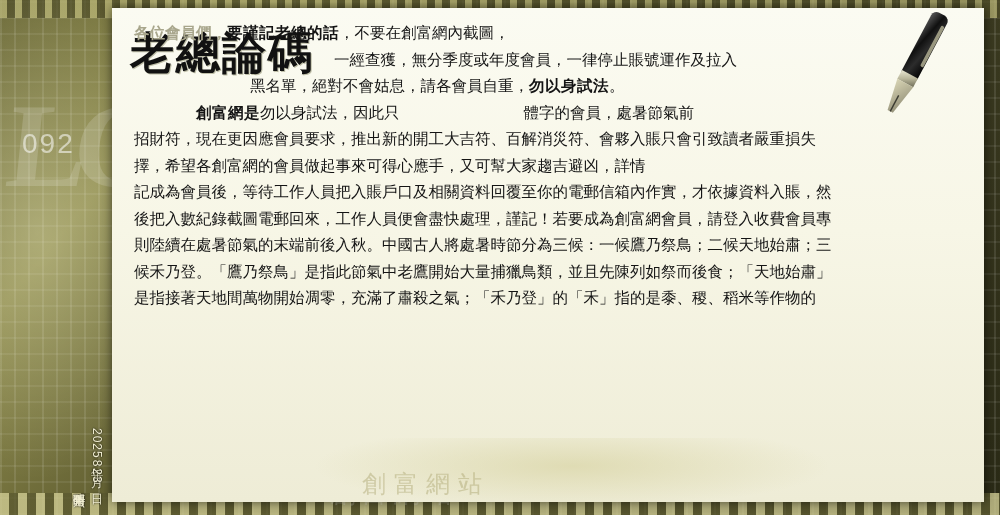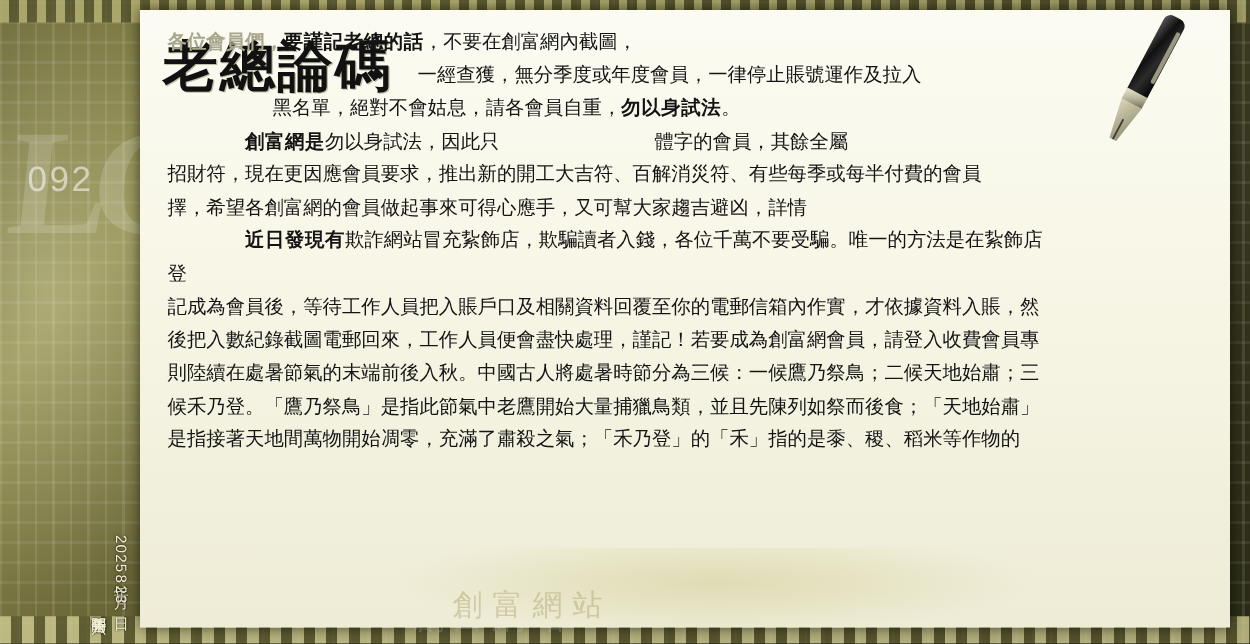--- a/index.html
+++ b/index.html
@@ -257,38 +257,35 @@
       <div class="body-text">
 
         <p class="para p-head">
           <span class="faded">各位會員們，</span><span class="bb">要謹記老總的話</span><span>，不要在創富網內截圖，</span>
         </p>
 
         <p class="para" style="margin-left:200px">
           <span>一經查獲，無分季度或年度會員，一律停止賬號運作及拉入</span>
         </p>
 
-        <p class="para" style="margin-left:84px">
+        <p class="para" style="margin-left:116px">
           <span>黑名單，絕對不會姑息，請各會員自重，</span><span class="bb">勿以身試法</span><span>。</span>
         </p>
 
         <p class="para">
-          <span>　　　　</span><span class="bb">創富網是</span><span>勿以身試法，因此只</span><span>　　　　　　　　</span><span>體字的會員，其餘全屬</span>
-        </p>
-
-        <p class="para">
-          <span>招財符，現在更因應會員要求，推出新的開工大吉符、百解消災符、有些每季或每半付費的會員</span>
+          <span>　　　　</span><span class="bb">創富網是</span><span>勿以身試法，因此只</span><span>　　　　　　　　</span><span>體字的會員，處暑節氣前</span>
+        </p>
+
+        <p class="para">
+          <span>招財符，現在更因應會員要求，推出新的開工大吉符、百解消災符、會夥入賬只會引致讀者嚴重損失</span>
         </p>
         <p class="para">
           <span>擇，希望各創富網的會員做起事來可得心應手，又可幫大家趨吉避凶，詳情</span>
         </p>
 
-        <p class="para">
-          <span>　　　　</span><span class="bb">近日發現有</span><span>欺詐網站冒充紥飾店，欺騙讀者入錢，各位千萬不要受騙。唯一的方法是在紥飾店登</span>
-        </p>
         <p class="para">
           <span>記成為會員後，等待工作人員把入賬戶口及相關資料回覆至你的電郵信箱內作實，才依據資料入賬，然</span>
         </p>
         <p class="para">
           <span>後把入數紀錄截圖電郵回來，工作人員便會盡快處理，謹記！若要成為創富網會員，請登入收費會員專</span>
         </p>
         <p class="para">
           <span>則陸續在處暑節氣的末端前後入秋。中國古人將處暑時節分為三候：一候鷹乃祭鳥；二候天地始肅；三</span>
         </p>
         <p class="para">

